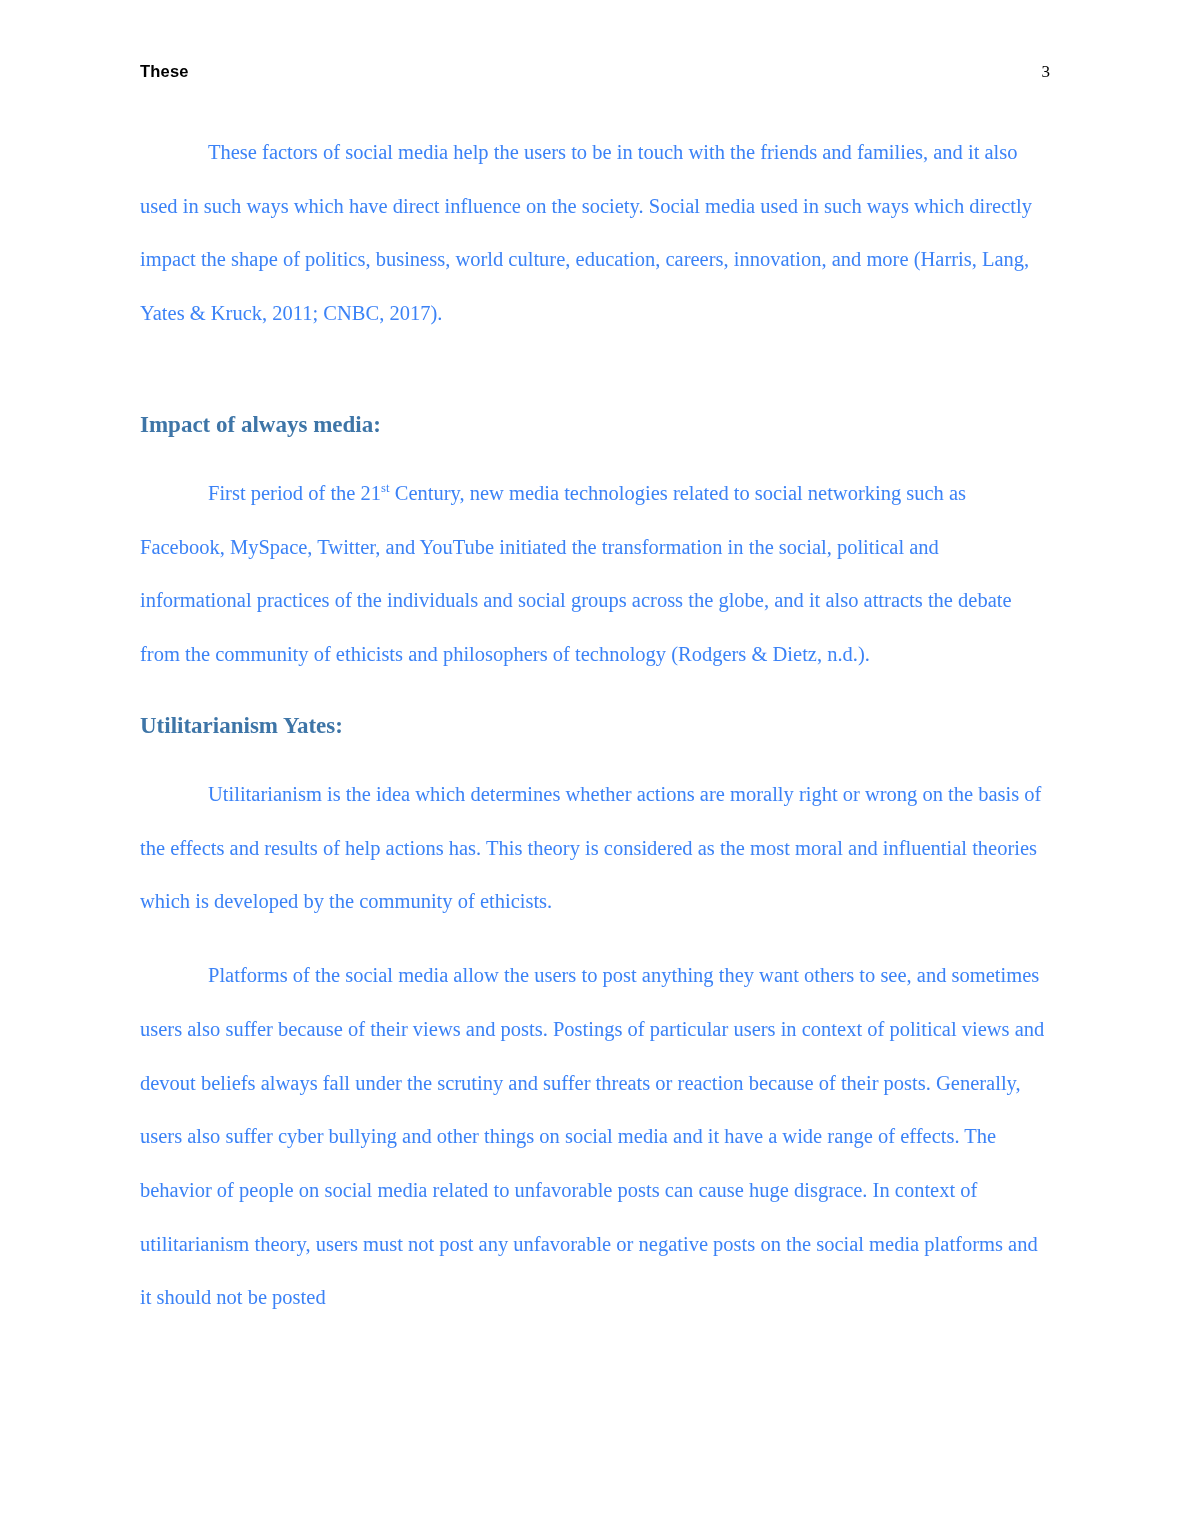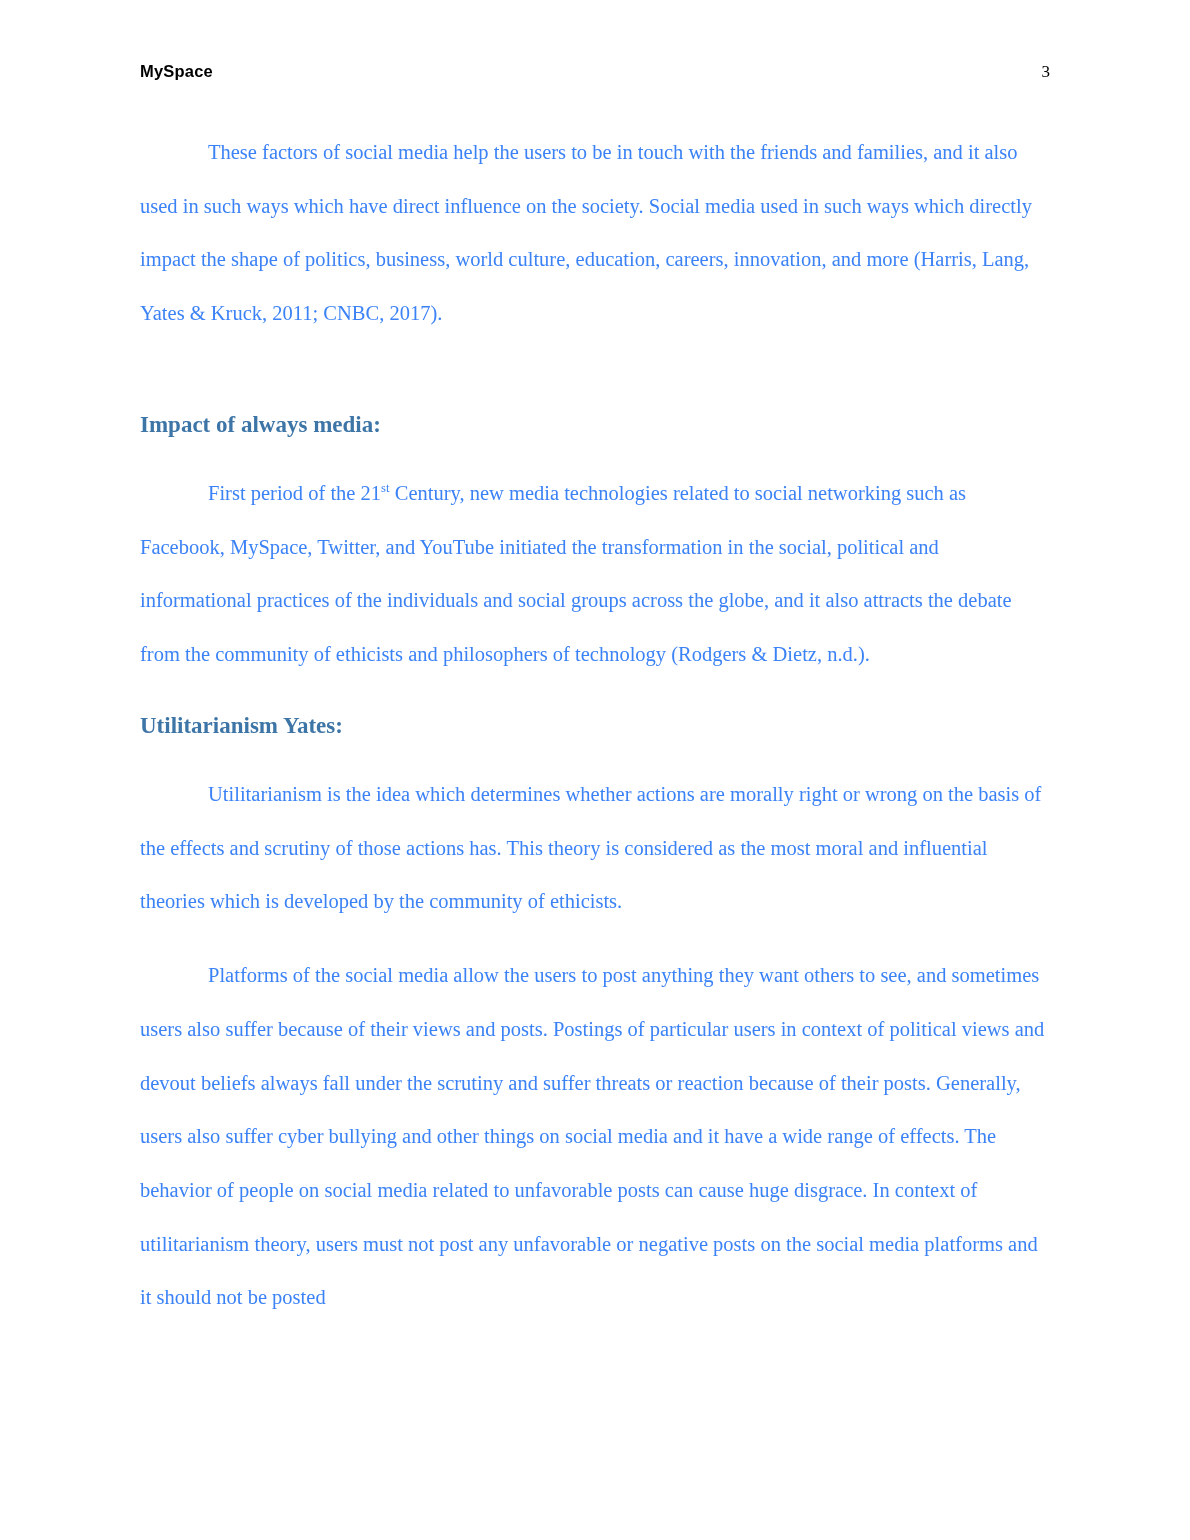--- a/index.html
+++ b/index.html
@@ -66,39 +66,39 @@
     vertical-align: super;
     line-height: 0;
   }
 </style>
 </head>
 <body>
 
 <div class="page">
 
   <div class="header">
-    <span class="header-title">MySpace</span>
+    <span class="header-title">These</span>
     <span class="header-page">3</span>
   </div>
 
   <p class="body-text">These factors of social media help the users to be in touch with the friends and families, and it also used in such ways which have direct influence on the society. Social media used in such ways which directly impact the shape of politics, business, world culture, education, careers, innovation, and more (Harris, Lang, Yates &amp; Kruck, 2011; CNBC, 2017).</p>
 
   <div class="gap-large"></div>
 
   <h2 class="section-heading">Impact of always media:</h2>
 
   <div class="gap-heading"></div>
 
   <p class="body-text"><span>First period of the 21</span><sup>st</sup><span> Century, new media technologies related to social networking such as Facebook, MySpace, Twitter, and YouTube initiated the transformation in the social, political and informational practices of the individuals and social groups across the globe, and it also attracts the debate from the community of ethicists and philosophers of technology (Rodgers &amp; Dietz, n.d.).</span></p>
 
   <div class="gap-mid"></div>
 
   <h2 class="section-heading">Utilitarianism Yates:</h2>
 
   <div class="gap-heading"></div>
 
-  <p class="body-text">Utilitarianism is the idea which determines whether actions are morally right or wrong on the basis of the effects and scrutiny of those actions has. This theory is considered as the most moral and influential theories which is developed by the community of ethicists.</p>
+  <p class="body-text">Utilitarianism is the idea which determines whether actions are morally right or wrong on the basis of the effects and results of help actions has. This theory is considered as the most moral and influential theories which is developed by the community of ethicists.</p>
 
   <div class="gap-small"></div>
 
   <p class="body-text">Platforms of the social media allow the users to post anything they want others to see, and sometimes users also suffer because of their views and posts. Postings of particular users in context of political views and devout beliefs always fall under the scrutiny and suffer threats or reaction because of their posts. Generally, users also suffer cyber bullying and other things on social media and it have a wide range of effects. The behavior of people on social media related to unfavorable posts can cause huge disgrace. In context of utilitarianism theory, users must not post any unfavorable or negative posts on the social media platforms and it should not be posted</p>
 
 </div>
 
 </body></html>

